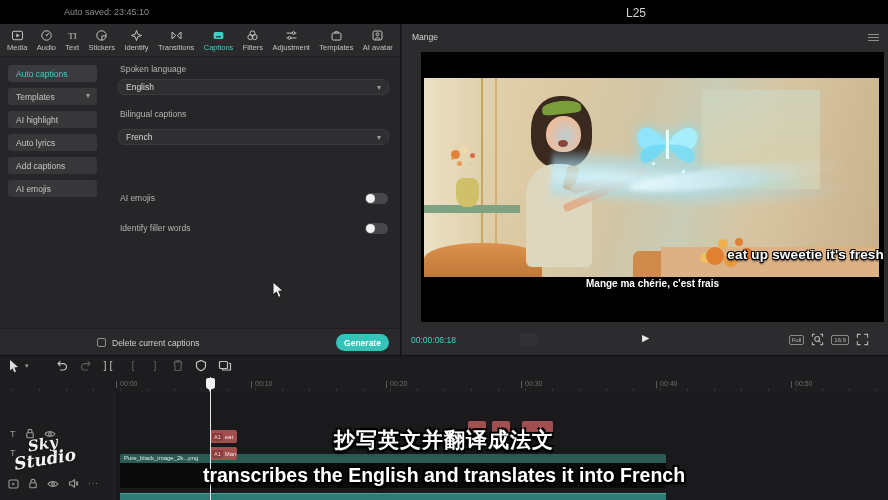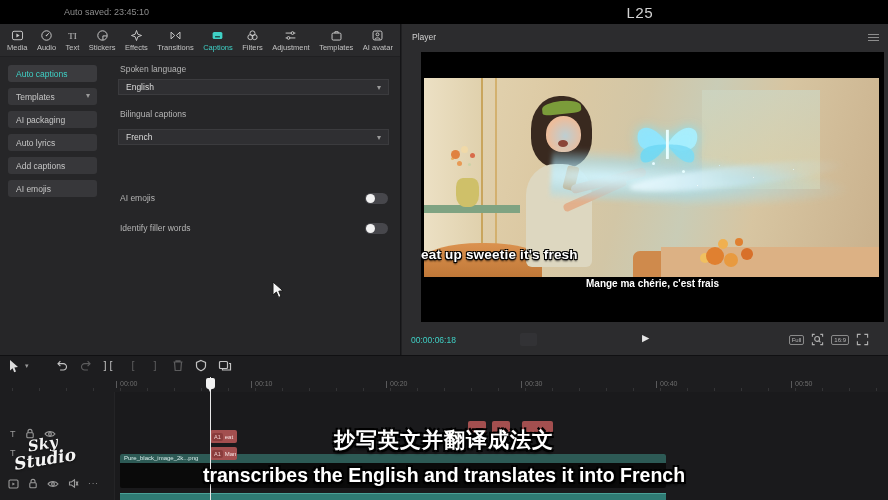--- a/index.html
+++ b/index.html
@@ -4,21 +4,21 @@
 <style>
   * { margin:0; padding:0; box-sizing:border-box; }
   html,body { background:#111; }
   .app { position:relative; width:888px; height:500px; overflow:hidden;
          background:#202022; font-family:"Liberation Sans",sans-serif; color:#c8c8c8; }
   svg { display:block; }
 
   
   .topbar { position:absolute; inset:0 0 auto 0; height:24px; background:#000000; }
   .autosaved { position:absolute; left:64px; top:7px; font-size:9px; color:#8d8d8d; }
-  .sessionlbl { position:absolute; left:626px; top:6px; font-size:15px; color:#d2d2d2;font-family:Liberation Mono, monospace; }
+  .sessionlbl { position:absolute; left:626px; top:6px; font-size:12px; color:#d2d2d2; }
 
   
   .leftpanel { position:absolute; left:0; top:24px; width:401px; height:331px;
                background:#262628; border-right:1px solid #151517; }
   .tools { position:absolute; left:0; top:0; right:0; height:33px; background:#2a2a2c;
            display:flex; align-items:center; justify-content:space-between;
            padding:0 7px; border-bottom:1px solid #202022; }
   .tool { display:flex; flex-direction:column; align-items:center; gap:1px;
           font-size:7.5px; color:#c2c2c2; cursor:default; }
   .tool svg { width:13px; height:13px; stroke:#c8c8c8; stroke-width:1.2; fill:none; }
@@ -30,21 +30,21 @@
   .sbtn { position:relative; margin:0 0 6px 8px; width:89px; height:17px; background:#37373a;
           border-radius:3px; display:flex; align-items:center; padding:0 8px;
           font-size:8.5px; color:#c6c6c6; }
   .sbtn.active { color:#3fd0c5; background:#3b3b3e; }
   .sbtn .chev { position:absolute; right:7px; top:3px; font-size:8px; color:#9a9a9a; }
 
   
   .form { position:absolute; left:110px; top:33px; right:0; bottom:27px; }
   .flabel { position:absolute; left:10px; font-size:8.5px; color:#b5b5b5; }
   .dropdown { position:absolute; left:8px; right:11px; height:16px; background:#2f2f32;
-              border:1px solid #3b3b3e; border-radius:0; display:flex; align-items:center;
+              border:1px solid #3b3b3e; border-radius:6px; display:flex; align-items:center;
               justify-content:space-between; padding:0 7px; font-size:8.5px; color:#dcdcdc; }
   .dropdown .chev { font-size:8px; color:#9a9a9a; }
   .tglrow { position:absolute; left:10px; right:12px; height:14px; display:flex;
             align-items:center; justify-content:space-between; font-size:8.5px; color:#b5b5b5; }
   .tgl { position:relative; width:23px; height:11px; border-radius:6px; background:#47474c; }
   .tgl::after { content:""; position:absolute; left:1px; top:1px; width:9px; height:9px;
                 border-radius:50%; background:#f2f2f2; }
 
   
   .bbar { position:absolute; left:0; bottom:0; width:100%; height:27px; background:#29292b;
@@ -57,21 +57,21 @@
             justify-content:center; font-weight:bold; }
 
   
   .player { position:absolute; left:402px; top:24px; right:0; height:331px; background:#2c2c2e; }
   .ptitle { position:absolute; left:10px; top:8px; font-size:8.5px; color:#d2d2d2; }
   .pmenu { position:absolute; right:9px; top:10px; width:11px; }
   .pmenu div { height:1px; background:#8d8d8d; margin-bottom:2px; }
   .vwrap { position:absolute; left:19px; top:28px; width:463px; height:270px; background:#000; overflow:hidden; }
   .vimg { position:absolute; left:3px; right:5px; top:26px; height:199px; overflow:hidden;
           background:linear-gradient(105deg,#e5d7b6 0%,#dcc9a3 28%,#d2c6a6 45%,#c9ccb6 58%,#d7c5a1 72%,#c9b08c 100%); }
-  .vcap1 { position:absolute; left:0; right:0; bottom:60px; text-align:left; font-size:13.5px;
+  .vcap1 { position:absolute; left:0; right:0; bottom:60px; text-align:right; font-size:13.5px;
            font-weight:bold; color:#fff; letter-spacing:.2px; z-index:9;
            text-shadow:-1px -1px 0 #000,1px -1px 0 #000,-1px 1px 0 #000,1px 1px 0 #000,0 2px 2px #000; }
   .vcap2 { position:absolute; left:0; right:0; bottom:33px; text-align:center; font-size:10px;
            font-weight:bold; color:#fff; z-index:9;
            text-shadow:-1px -1px 0 #000,1px -1px 0 #000,-1px 1px 0 #000,1px 1px 0 #000; }
   .pctrl { position:absolute; left:0; right:12px; bottom:0; height:30px; }
   .tc1 { position:absolute; left:9px; top:10px; font-size:8.5px; color:#3fd0c5; }
   .tc2 { position:absolute; left:64px; top:10px; font-size:8.5px; color:#9a9a9a;margin-top:20px; }
   .tcbox { position:absolute; left:118px; top:8px; width:17px; height:13px; background:#39393c;
            border-radius:2px; opacity:.55; }
@@ -224,21 +224,21 @@
             </svg>
           </span>
         <span>Stickers</span>
       </div>
       <div class="tool">
         <span class="ticon">
           <svg viewBox="0 0 16 16">
               <path d="M8 1.8 L9.6 6.4 L14.2 8 L9.6 9.6 L8 14.2 L6.4 9.6 L1.8 8 L6.4 6.4 Z"></path>
             </svg>
           </span>
-        <span>Effects</span>
+        <span>Identify</span>
       </div>
       <div class="tool">
         <span class="ticon">
           <svg viewBox="0 0 16 16">
               <path d="M2.5 3.8 L7 8 L2.5 12.2 Z M13.5 3.8 L9 8 L13.5 12.2 Z"></path>
             </svg>
           </span>
         <span>Transitions</span>
       </div>
       <div class="tool active">
@@ -294,21 +294,21 @@
 
     <div class="side">
       <div class="sbtn active">
         <span>Auto captions</span>
         </div>
       <div class="sbtn">
         <span>Templates</span>
         <span class="chev">▾</span>
         </div>
       <div class="sbtn">
-        <span>AI packaging</span>
+        <span>AI highlight</span>
         </div>
       <div class="sbtn">
         <span>Auto lyrics</span>
         </div>
       <div class="sbtn">
         <span>Add captions</span>
         </div>
       <div class="sbtn">
         <span>AI emojis</span>
         </div>
@@ -328,24 +328,29 @@
       <div class="tglrow" style="top:134px">
         <span>AI emojis</span>
         <span class="tgl"></span>
       </div>
       <div class="tglrow" style="top:164px">
         <span>Identify filler words</span>
         <span class="tgl"></span>
       </div>
     </div>
 
+    <div class="bbar">
+      <span class="chkbox"></span>
+      <span class="chklabel">Delete current captions</span>
+      <div class="genbtn">Generate</div>
+    </div>
   </div>
 
   <div class="player">
-    <span class="ptitle">Player</span>
+    <span class="ptitle">Mange</span>
     <div class="pmenu">
         <div></div>
         <div></div>
         <div></div>
       </div>
 
     <div class="vwrap">
       <div class="vimg">
         <div class="windowR"></div>
         <div class="fridge"></div>

